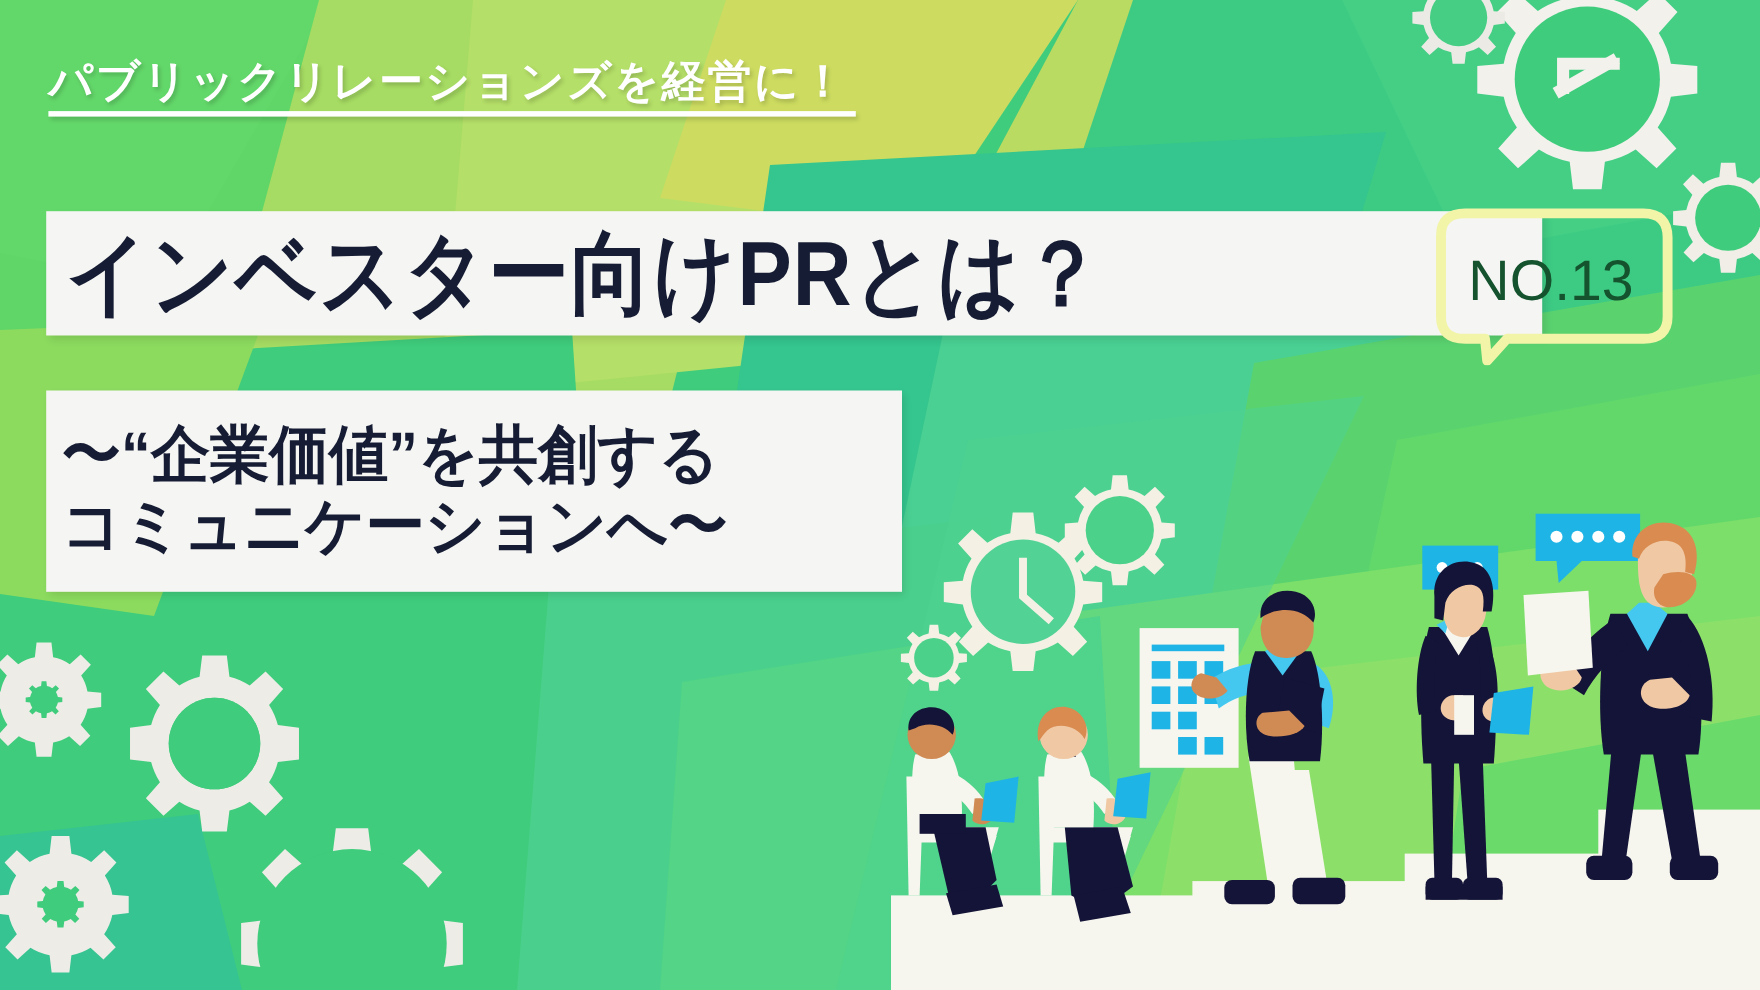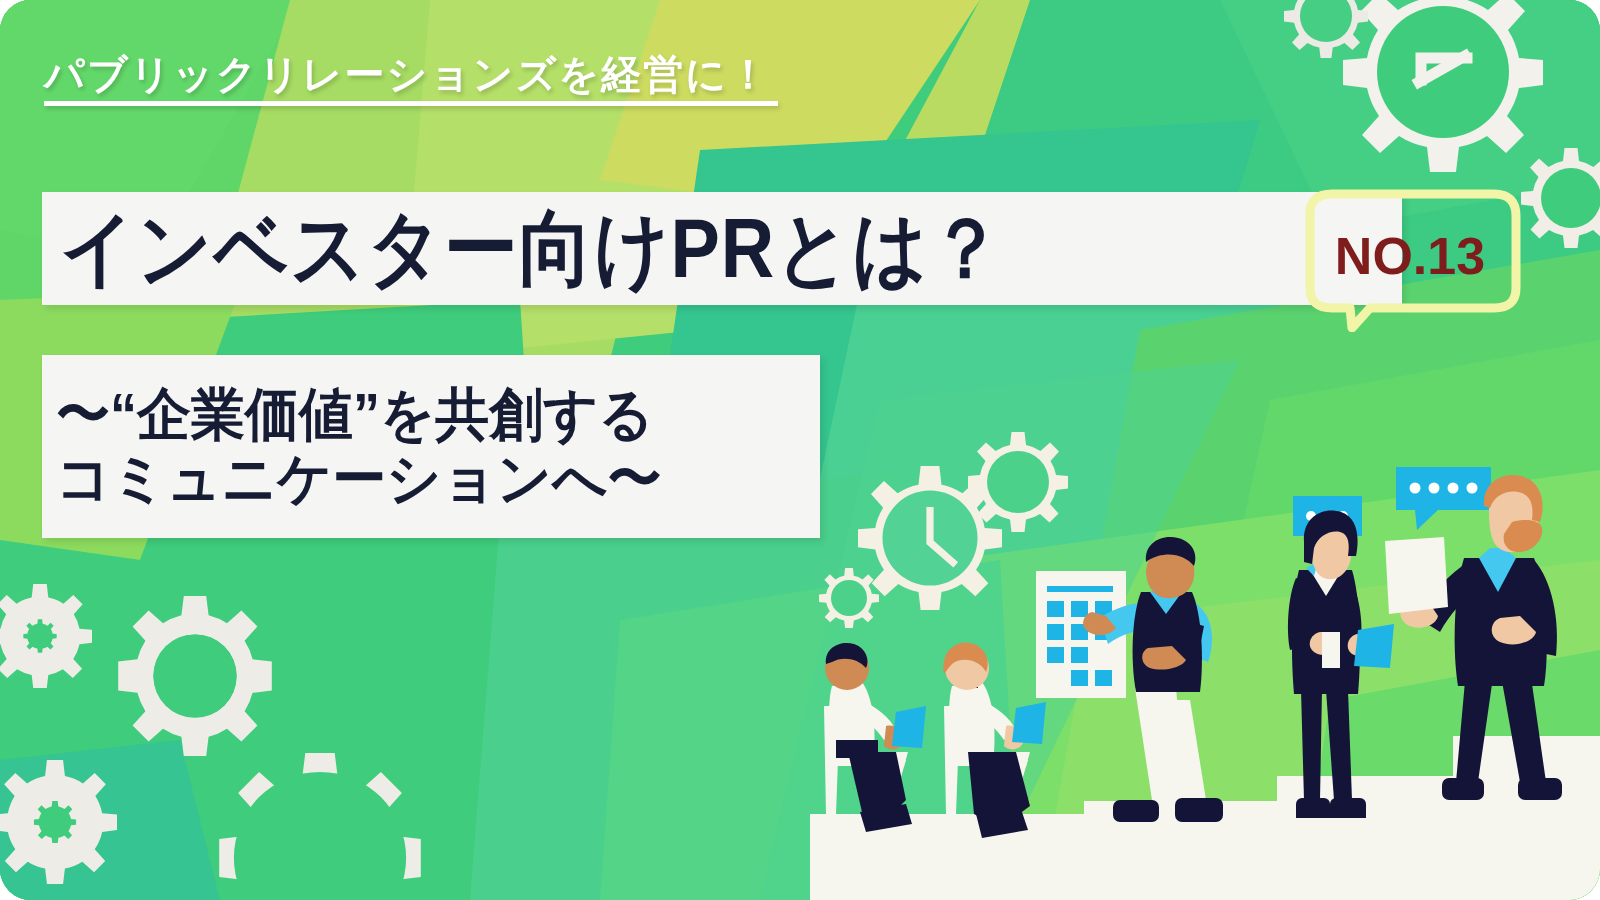--- a/index.html
+++ b/index.html
@@ -3,21 +3,20 @@
 <meta charset="utf-8">
 <style>
   html,body{margin:0;padding:0;background:#fff;}
   body{font-family:"Liberation Sans","DejaVu Sans",sans-serif;}
 
   .stage{
     position:relative;
     width:1600px;height:900px;
     overflow:hidden;
     background:#3fcc7c;
-    border-radius:31px;
   }
 
   
   .bg-svg{position:absolute;inset:0;width:1600px;height:900px;display:block;}
 
   
   .art-svg{position:absolute;inset:0;width:1600px;height:900px;display:block;}
 
   
   .text-layer{position:absolute;inset:0;}
@@ -82,23 +81,23 @@
   
   .badge{
     position:absolute;
     left:1294px; top:184px;
     width:232px; height:148px;
   }
   .badge .badge-label{
     position:absolute;
     inset:0;
     display:flex;align-items:center;justify-content:center;
-    color:#7f1d1d;
+    color:#14532d;
     font-size:52px;
-    font-weight:700;
+    font-weight:400;
     letter-spacing:0px;
     padding-bottom:4px;
     text-align:right;
   }
 </style>
 </head>
 <body>
 
 <div class="stage">
 

